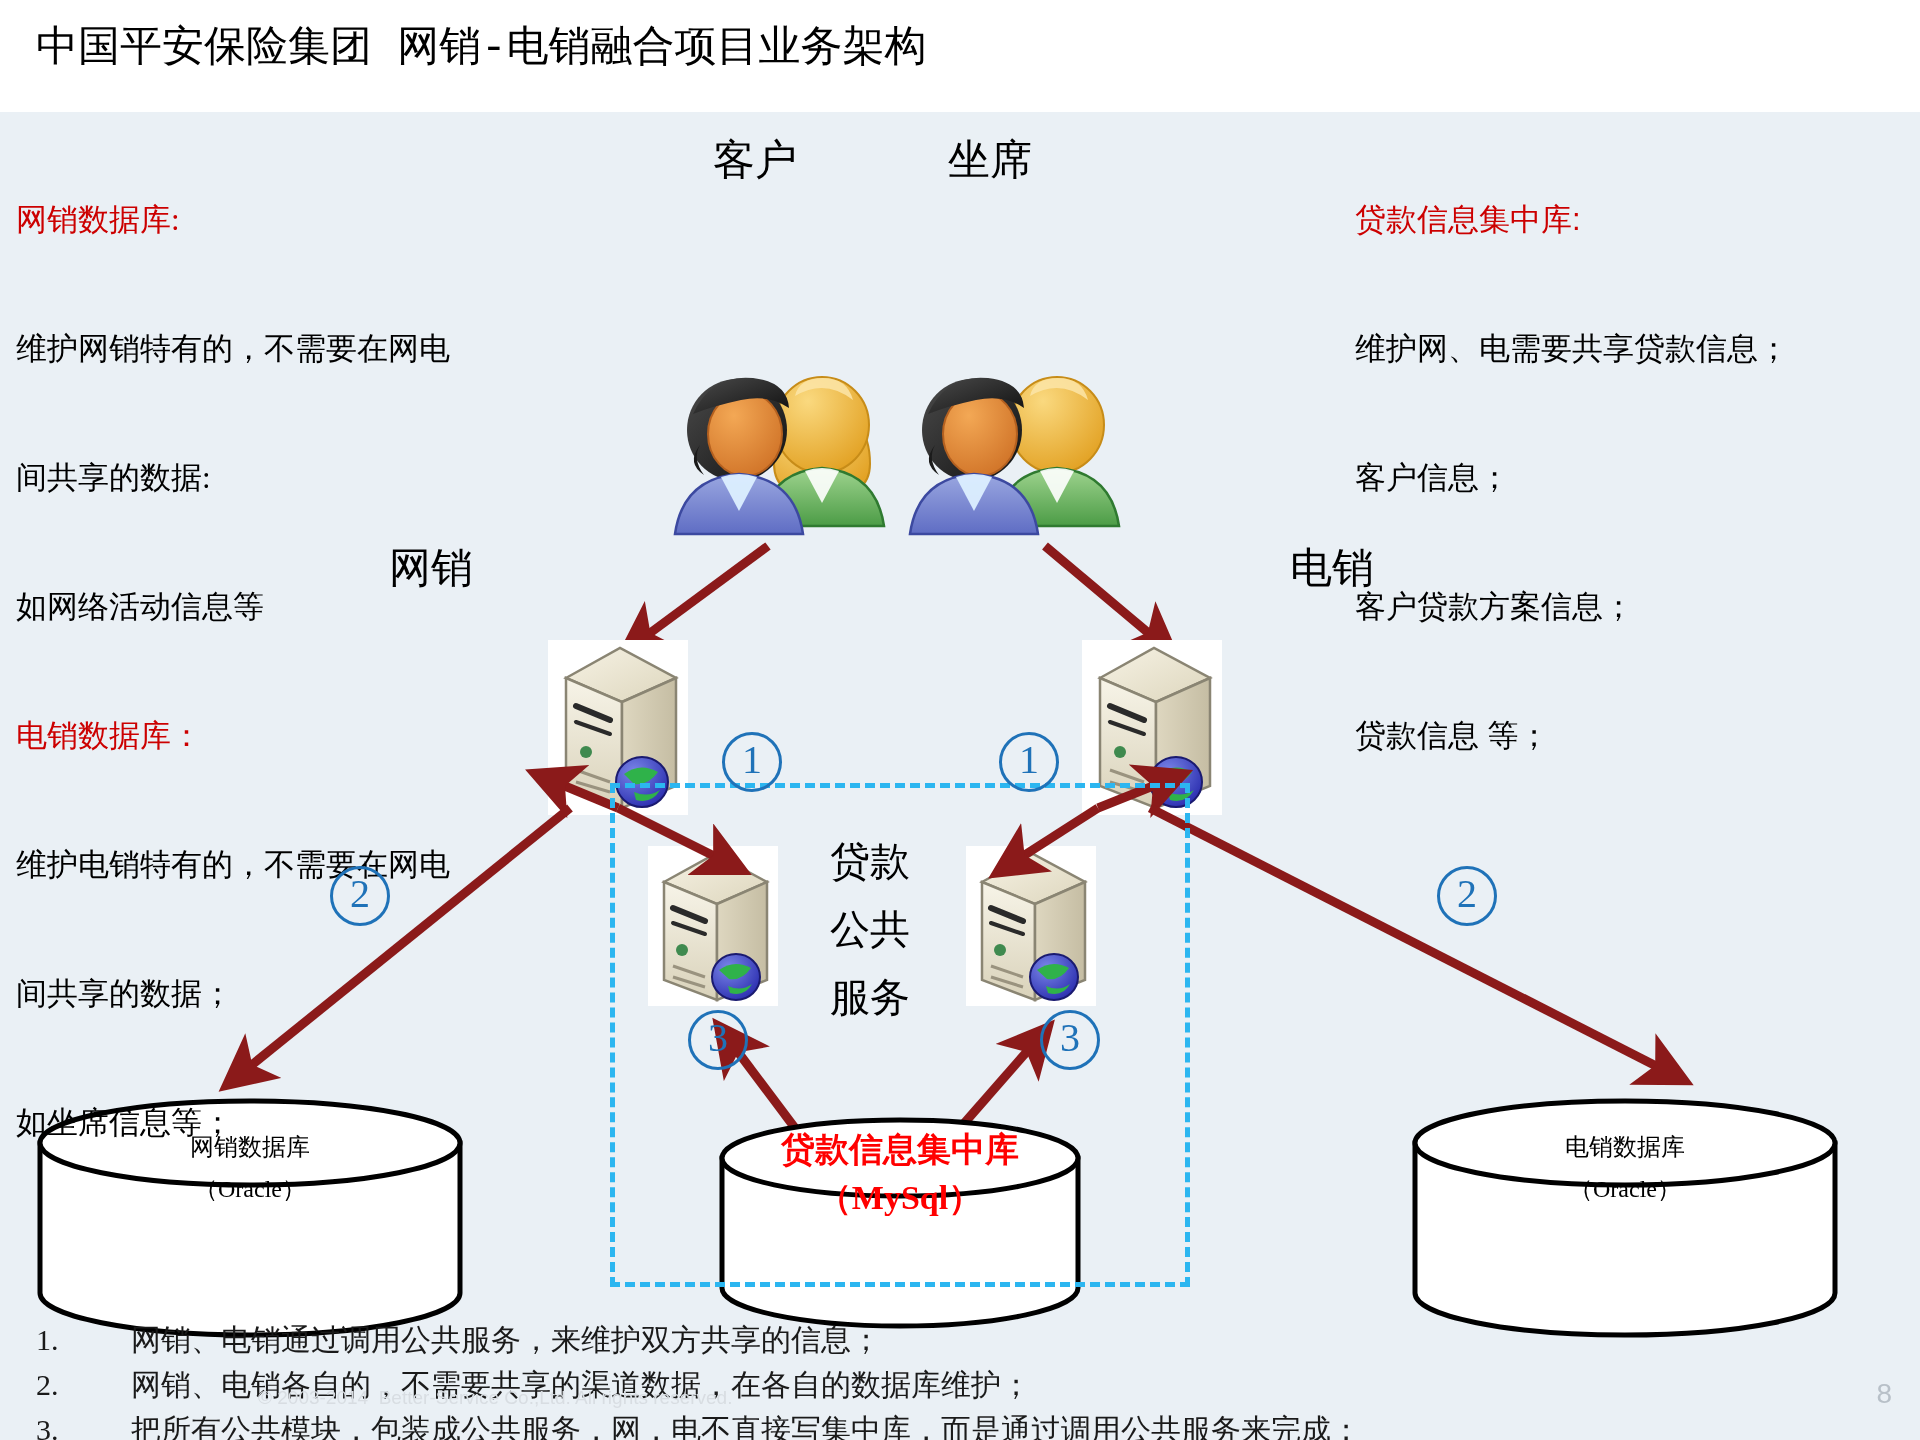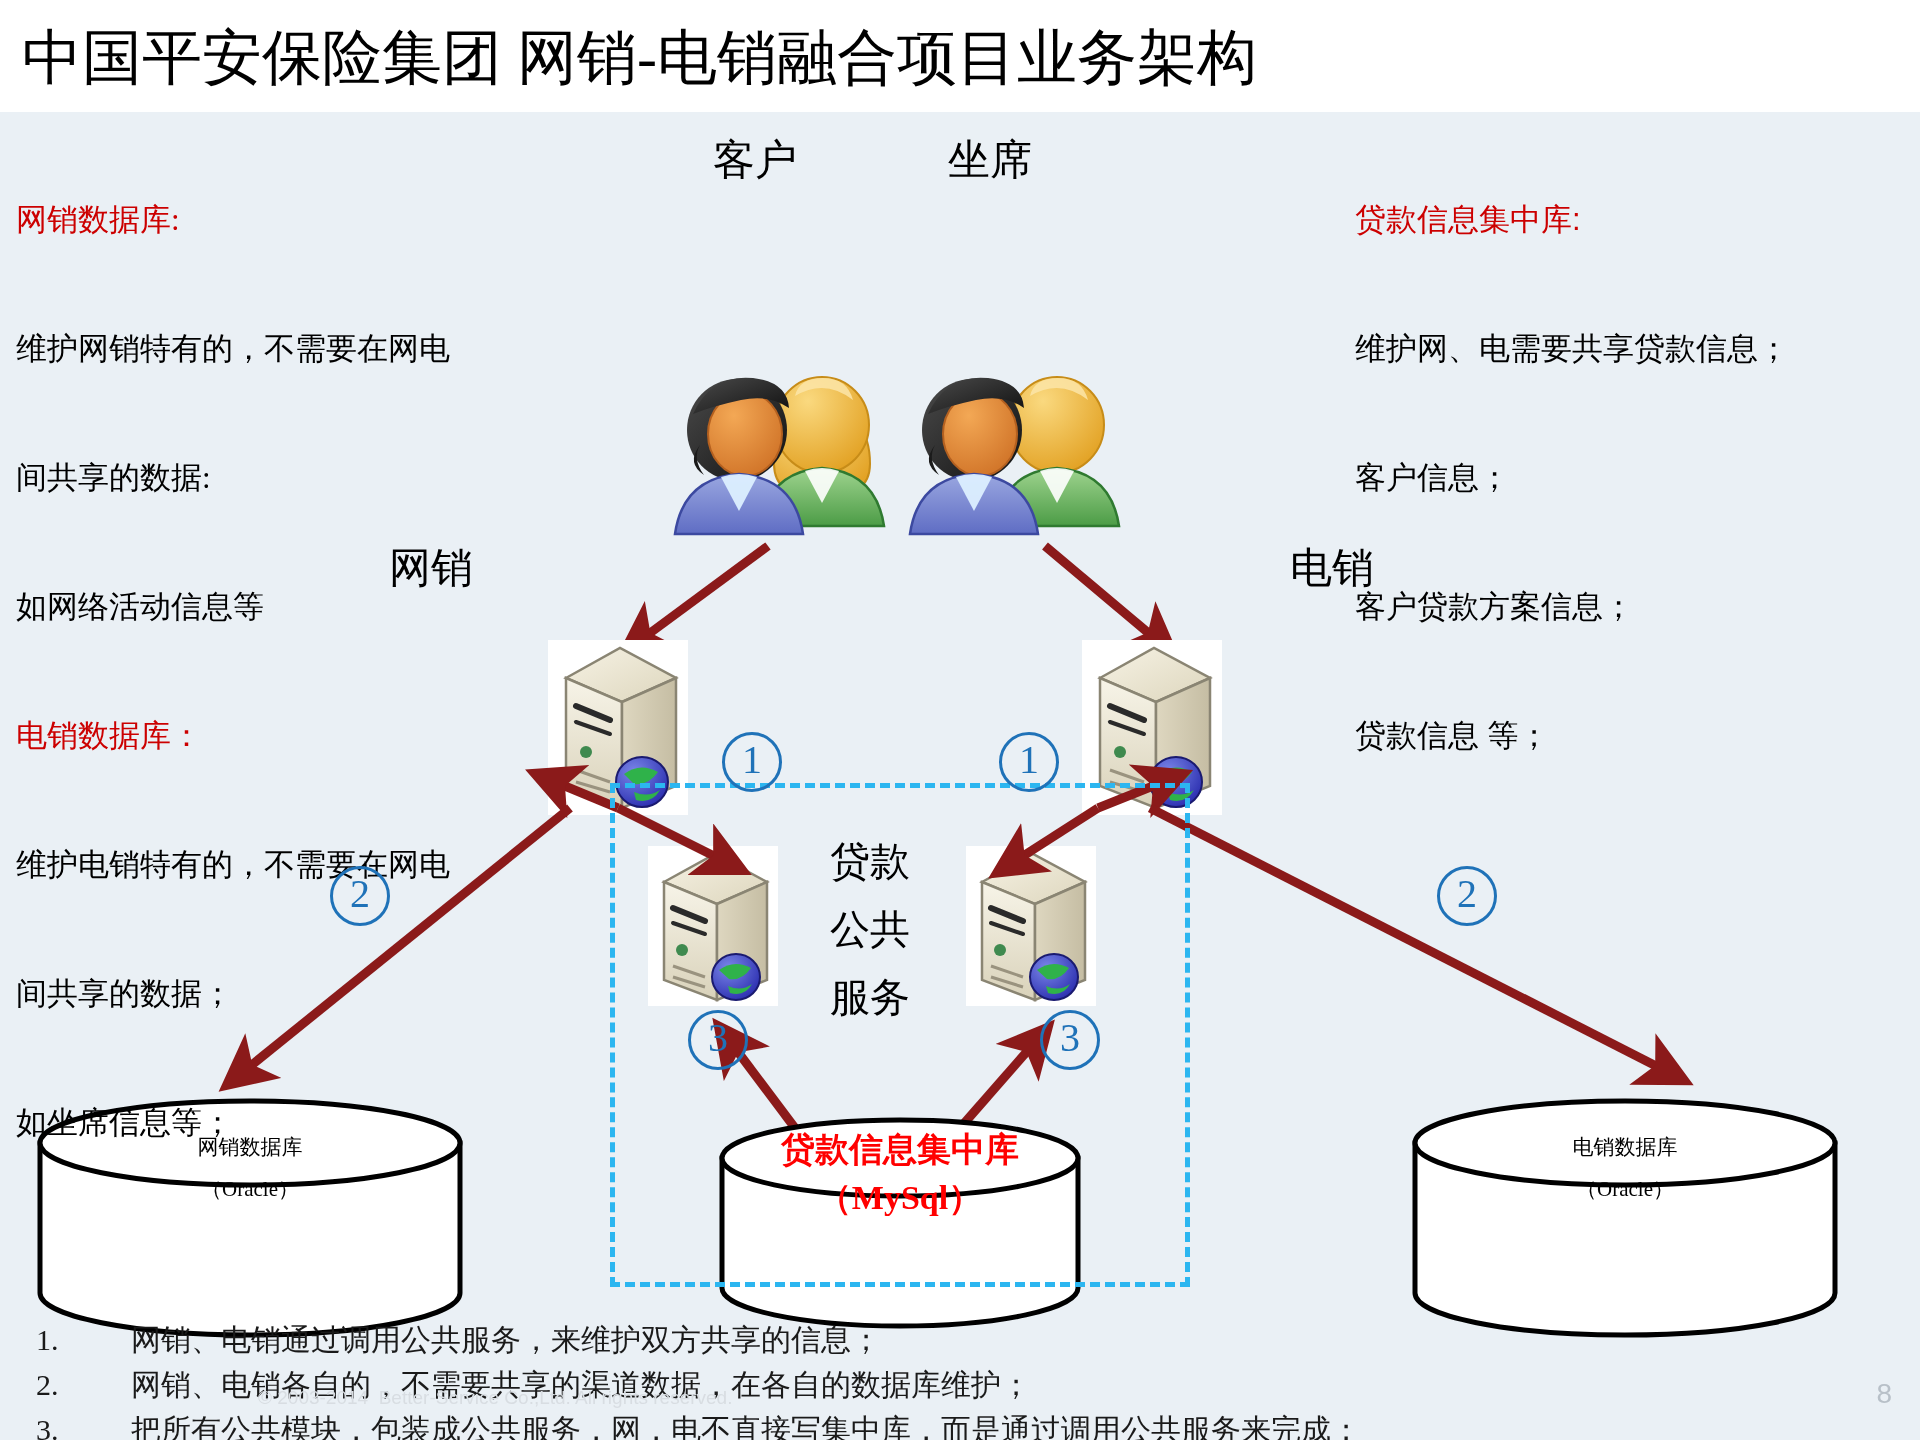--- a/index.html
+++ b/index.html
@@ -18,27 +18,27 @@
   }
   
   #title-bar {
     position: absolute;
     left: 0; top: 0;
     width: 1920px; height: 112px;
     background: #ffffff;
   }
   #page-title {
     position: absolute;
-    left: 22px; top: 18px;
-    font-size: 60px;
+    left: 36px; top: 18px;
+    font-size: 42px;
     font-weight: 400;
     color: #000000;
     letter-spacing: 0px;
     white-space: nowrap;
-    font-family: Liberation Serif, serif;
+    font-family: Liberation Mono, monospace;
   }
   
   #canvas {
     position: absolute;
     left: 0; top: 112px;
     width: 1920px; height: 1328px;
     background: #eaf0f5;
   }
   
   .note-block {
@@ -93,21 +93,21 @@
     left: 610px; top: 671px;
     width: 580px; height: 504px;
     border: 5px dashed #2cb6f0;
     box-sizing: border-box;
     background: transparent;
   }
   .cyl-label {
     position: absolute;
     width: 100%;
     text-align: center;
-    font-size: 21px;
+    font-size: 24px;
     line-height: 42px;
     color: #000000;
     font-family: "Liberation Serif", "DejaVu Serif", serif;
     white-space: pre;
   }
   .cyl-label.red {
     color: #ff0000;
     font-weight: bold;
     font-size: 34px;
     line-height: 48px;

